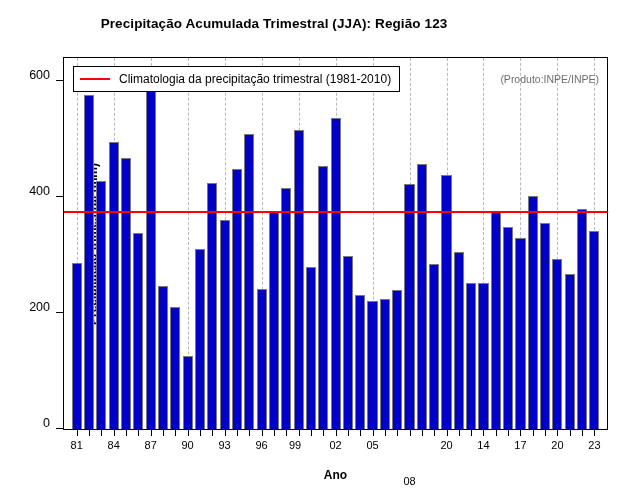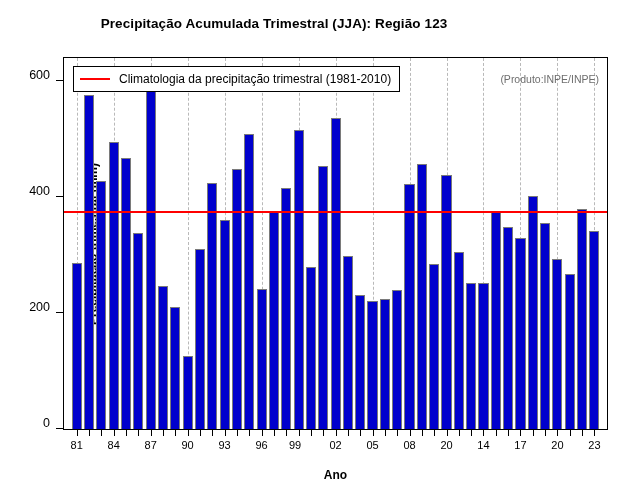--- a/index.html
+++ b/index.html
@@ -214,21 +214,21 @@
     <div id="x-tick-labels">
         <div class="xtick-label" style="left: 12.6967px;">81</div>
         <div class="xtick-label" style="left: 49.6774px;">84</div>
         <div class="xtick-label" style="left: 86.6581px;">87</div>
         <div class="xtick-label" style="left: 123.639px;">90</div>
         <div class="xtick-label" style="left: 160.62px;">93</div>
         <div class="xtick-label" style="left: 197.6px;">96</div>
         <div class="xtick-label" style="left: 220px; margin-left: 11px;">99</div>
         <div class="xtick-label" style="left: 271.562px;">02</div>
         <div class="xtick-label" style="left: 308.542px;">05</div>
-        <div class="xtick-label" style="left: 345.523px;">08</div>
+        <div class="xtick-label" style="left: 345.523px; margin-top: 36px;">08</div>
         <div class="xtick-label" style="left: 382.504px;">20</div>
         <div class="xtick-label" style="left: 419.484px;">14</div>
         <div class="xtick-label" style="left: 456.465px;">17</div>
         <div class="xtick-label" style="left: 493.446px;">20</div>
         <div class="xtick-label" style="left: 530.427px;">23</div>
       </div>
 
     <div id="legend">
       <span id="legend-swatch"></span>
       <span id="legend-label">Climatologia da precipitação trimestral (1981-2010)</span>

